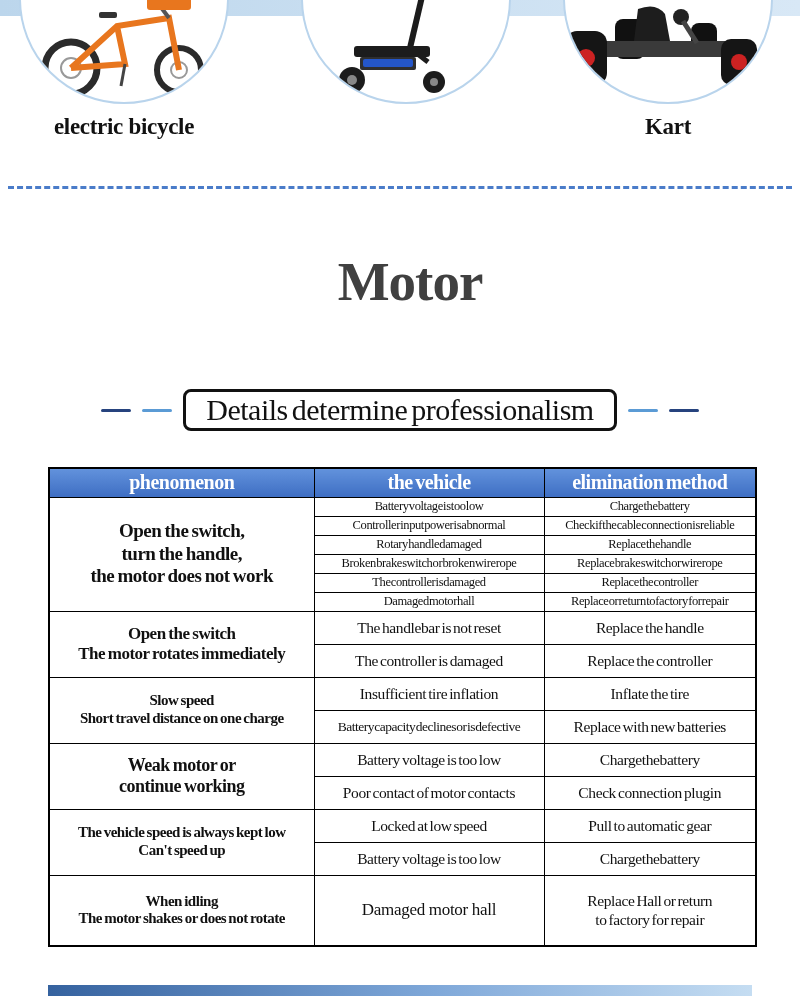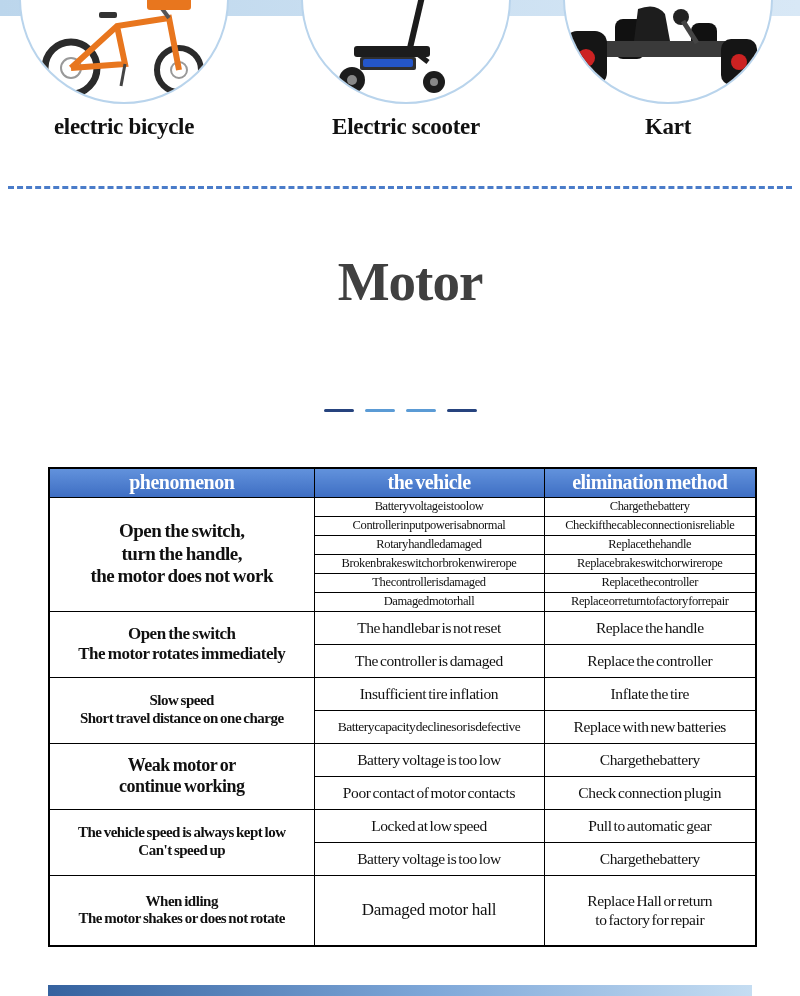--- a/index.html
+++ b/index.html
@@ -104,32 +104,32 @@
       <circle cx="118" cy="24" r="8" fill="#222"></circle>
       <path d="M120 28 l14 22" stroke="#444" stroke-width="5"></path>
       <rect x="2" y="38" width="42" height="54" rx="12" fill="#151515"></rect>
       <circle cx="23" cy="65" r="9" fill="#cc2222"></circle>
       <rect x="158" y="46" width="36" height="46" rx="10" fill="#151515"></rect>
       <circle cx="176" cy="69" r="8" fill="#cc2222"></circle>
     </svg>
   </div>
 
   <div class="plabel l1">electric bicycle</div>
-  <div class="plabel l2">Electric scooter</div>
   <div class="plabel l3">Kart</div>
 
   <div class="divider"></div>
 
   <div class="title">
     <div class="t1">Motor</div>
   </div>
 
   <div class="subtitle-row">
     <span class="dash dark"></span>
     <span class="dash blue"></span>
+    <span class="subtitle-box">Details determine professionalism</span>
     <span class="dash blue"></span>
     <span class="dash dark"></span>
   </div>
 
   <table class="trouble">
     <colgroup>
         <col class="c-phen">
         <col class="c-reason">
         <col class="c-method">
       </colgroup>

